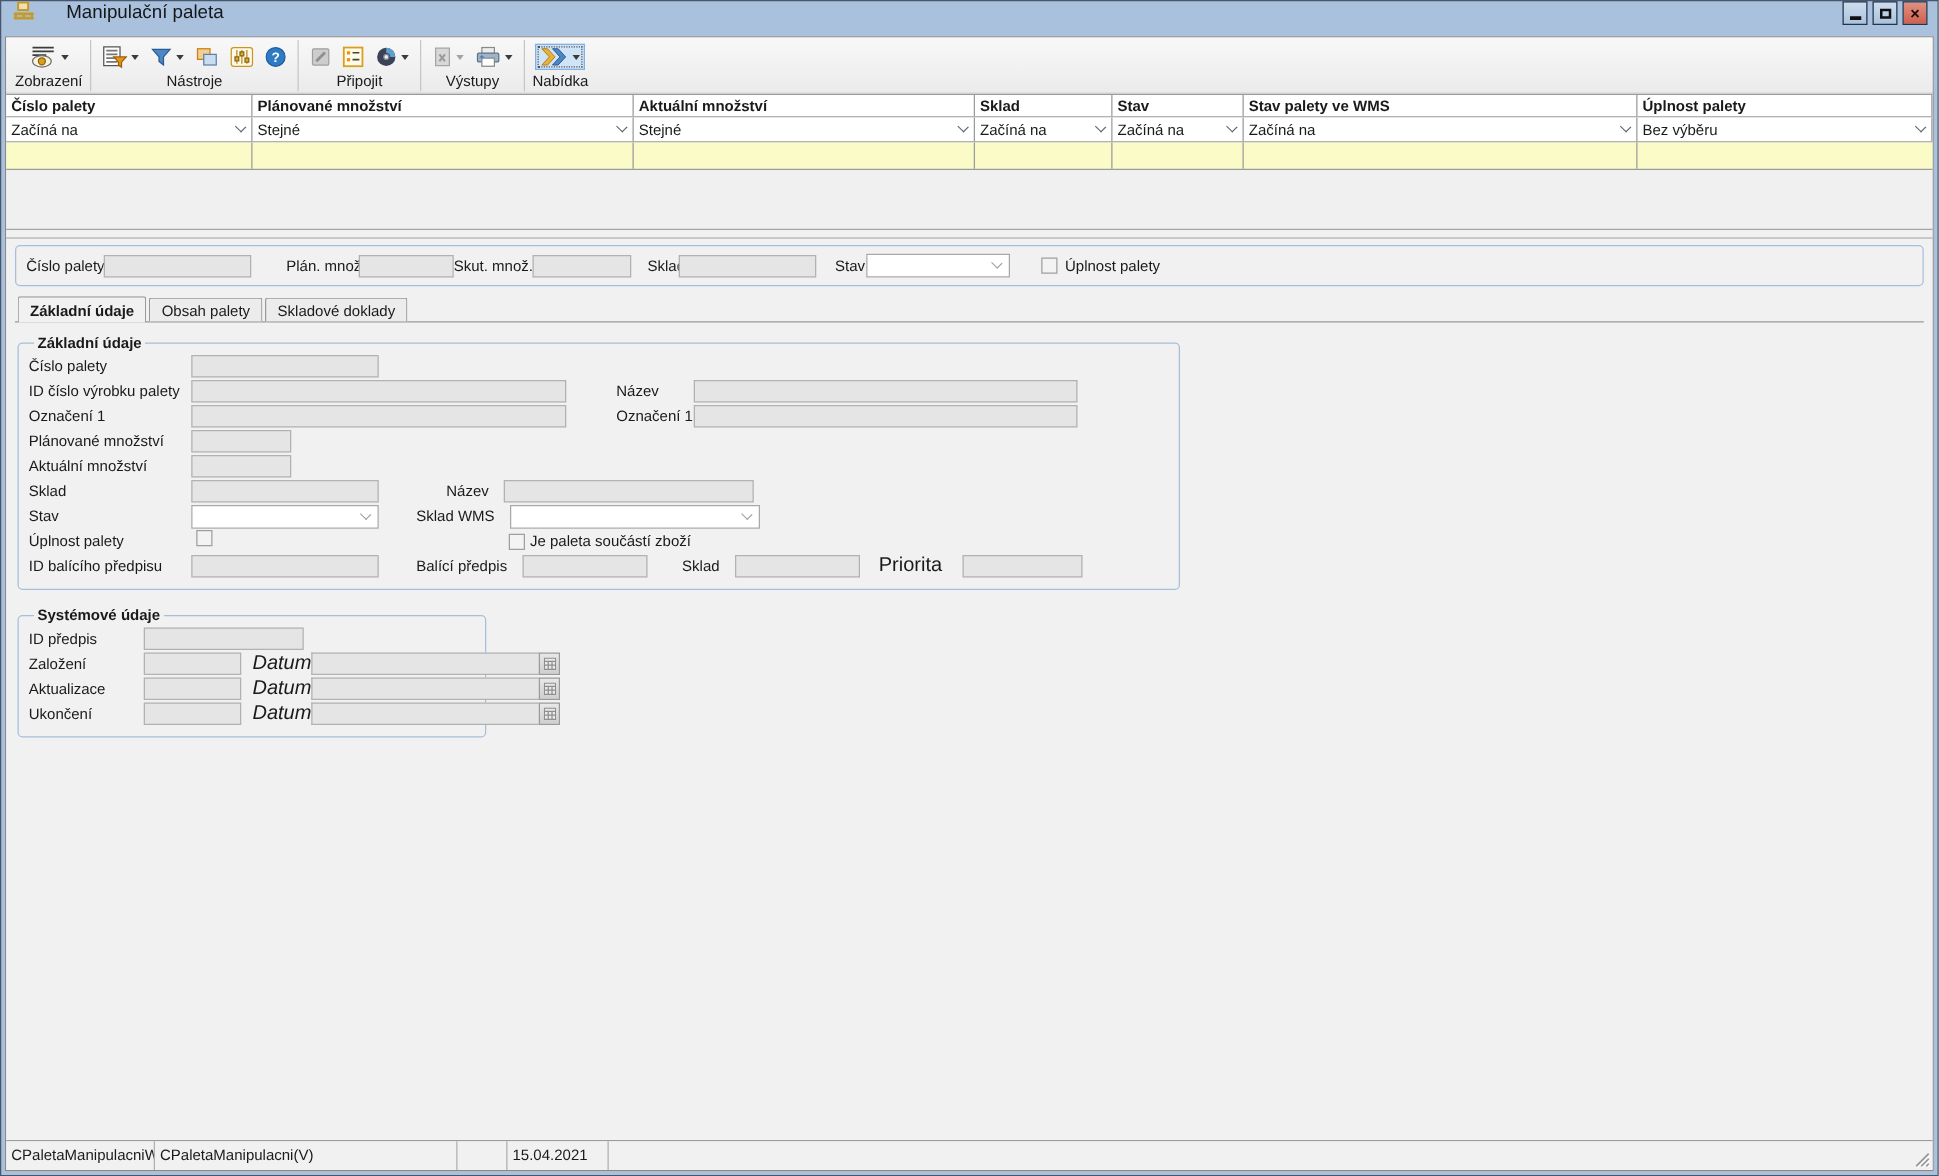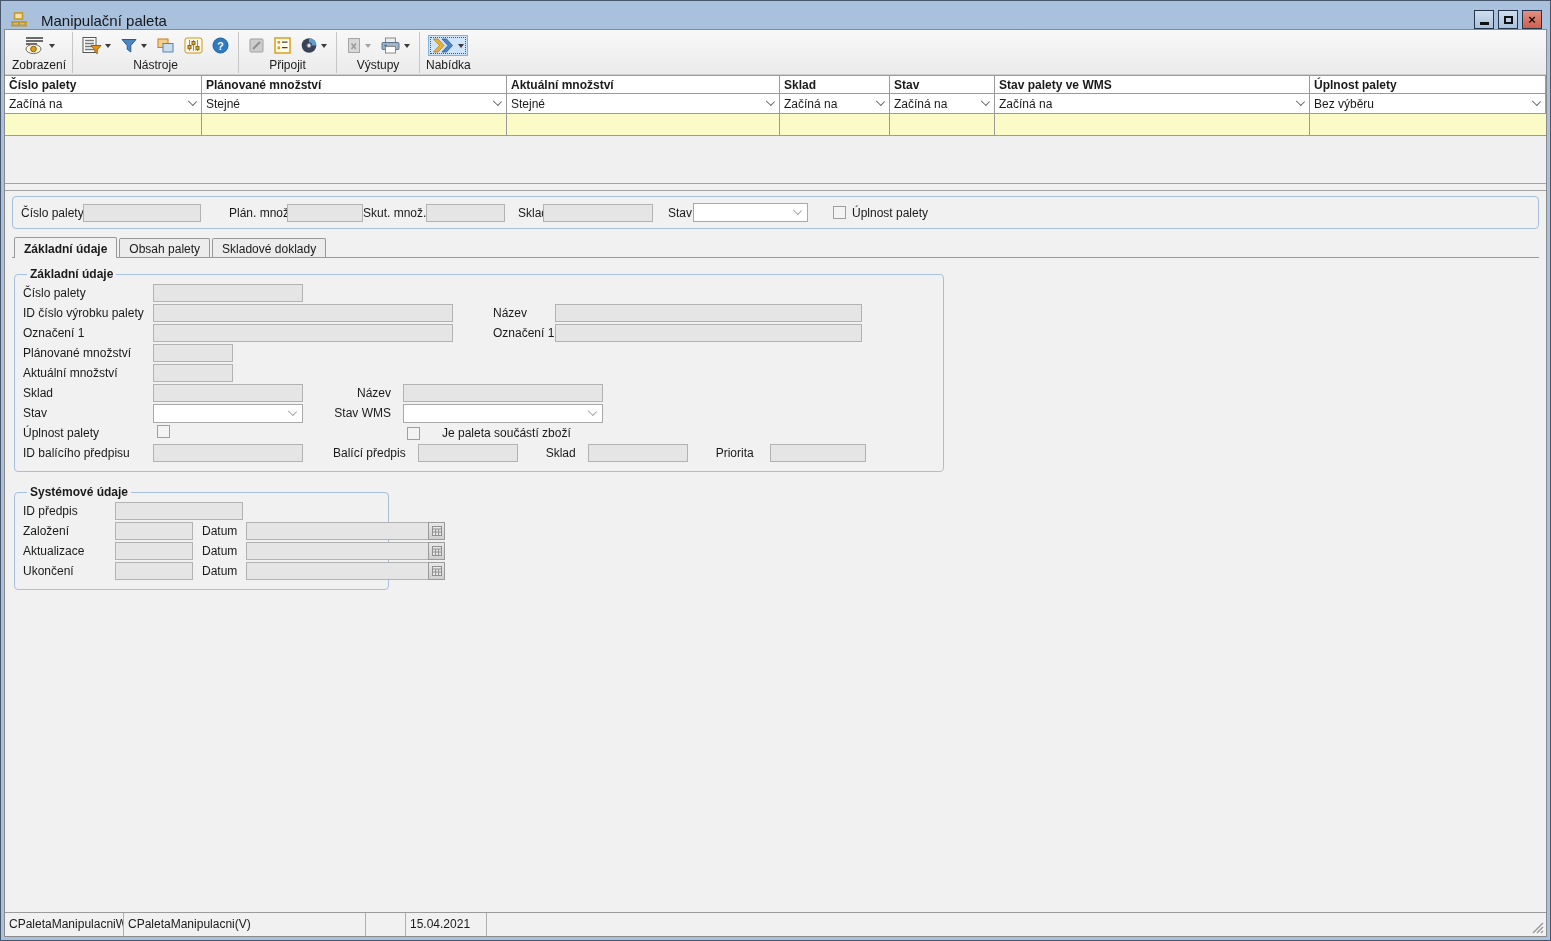--- a/index.html
+++ b/index.html
@@ -1,20 +1,20 @@
 <!DOCTYPE html>
 <html><head>
 <meta charset="utf-8">
 <style>
   * { box-sizing: border-box; }
   body { margin:0; background:#9a9a9a; font-family:"Liberation Sans",sans-serif; }
   .window { width:1551px; height:941px; border:1px solid #47566a; background:#a9c1dc;
             display:flex; flex-direction:column; padding:0 3px 3px; color:#1a1a1a; }
   
-  .titlebar { flex:0 0 28px; display:flex; align-items:flex-end; gap:12px; padding:0 5px; }
+  .titlebar { flex:0 0 28px; display:flex; align-items:flex-start; gap:24px; padding:0 5px; }
   .title { font-size:15px; color:#15171a; }
   .winbtns { margin-left:auto; display:flex; gap:4px; }
   .winbtn { width:20px; height:19px; border:1px solid #22354d; background:linear-gradient(#cfdded,#a9c2dd);
             display:flex; align-items:center; justify-content:center; cursor:default; }
   .winbtn.close { background:linear-gradient(#e09182,#d05f4e); }
   .glyph-min { width:9px; height:3px; background:#111; margin-top:7px; }
   .glyph-max { width:9px; height:8px; border:2px solid #111; }
   .glyph-close { font-size:13px; font-weight:bold; color:#1a0d0a; line-height:1; }
   
   .client { flex:1; min-height:0; border:1px solid #8a8a8a; background:#f1f1f1; display:flex; flex-direction:column; }
@@ -62,27 +62,27 @@
   .tabpanel { flex:1; border-top:1px solid #999; padding:9px 0 0 2px; min-height:0; }
   fieldset { border:1px solid #a7bfd9; border-radius:4px; margin:0; padding:2px 8px 8px; background:#f1f1f1; }
   legend { font-size:12px; font-weight:bold; padding:0 3px; margin-left:4px; }
   .fs-main { width:930px; }
   .fs-sys { width:375px; margin-top:13px; }
   .frow { display:flex; align-items:center; height:20px; }
   .flabel { flex:0 0 130px; font-size:12px; white-space:nowrap; }
   .flabel2 { flex:0 0 62px; margin-left:40px; font-size:12px; white-space:nowrap; }
   .flabel3 { flex:0 0 70px; margin-left:30px; font-size:12px; text-align:right; padding-right:12px; white-space:nowrap; }
   .flabelr { flex:0 0 70px; font-size:12px; text-align:right; padding-right:12px; white-space:nowrap; }
-  .flabelp { flex:0 0 82px; font-size:12px; text-align:right; padding-right:16px; white-space:nowrap; }
+  .flabelp { flex:0 0 82px; font-size:16px; text-align:right; padding-right:16px; white-space:nowrap; }
   .w150{width:150px} .w300{width:300px} .w307{width:307px} .w80{width:80px} .w200{width:200px}
   .w100{width:100px} .w96{width:96px} .w118{width:118px} .w76{width:76px} .w79{width:79px}
   .w110{width:110px} .w115{width:115px} .w128{width:128px} .w78{width:78px}
   .srow { display:flex; align-items:center; height:20px; }
   .slabel { flex:0 0 92px; font-size:12px; white-space:nowrap; }
-  .sdatum { flex:0 0 44px; margin-left:9px; font-size:12px; }
+  .sdatum { flex:0 0 44px; margin-left:9px; font-size:16px;font-style:italic; }
   .datefld { width:117px; height:18px; display:flex; }
   .dpart { flex:1; background:#e5e5e5; border:1px solid #b2b2b2; border-right:none; }
   .dtbtn { flex:0 0 17px; background:linear-gradient(#e8e8e8,#cfcfcf); border:1px solid #9a9a9a;
            display:flex; align-items:center; justify-content:center; padding:0; }
   
   .statusbar { flex:0 0 23px; display:flex; align-items:stretch; background:#f1f1f1; font-size:12px; }
   .scell { border-right:1px solid #afafaf; padding:4px 4px 0; white-space:nowrap; overflow:hidden; }
   .scell.last { flex:1; border-right:none; position:relative; }
   .grip { position:absolute; right:2px; bottom:2px; }
 </style>
@@ -347,30 +347,30 @@
             <span class="flabel">Sklad</span>
             <input class="fld w150" readonly="" value="" style="">
             <span class="flabel3">Název</span>
             <input class="fld w200" readonly="" value="" style="">
           </div>
           <div class="frow">
             <span class="flabel">Stav</span>
             <div class="combo w150">
                 <span class="chev lt"></span>
               </div>
-            <span class="flabel3">Stav WMS</span>
+            <span class="flabel3">Sklad WMS</span>
             <div class="combo w200">
                 <span class="chev lt"></span>
               </div>
           </div>
           <div class="frow">
             <span class="flabel">Úplnost palety</span>
             <div style="width:150px"><span class="cb" style="margin-left:4px"></span></div>
             <span class="cb" style="margin-left:104px"></span>
-            <span class="qlabel" style="margin-left:22px">Je paleta součástí zboží</span>
+            <span class="qlabel" style="margin-left:4px">Je paleta součástí zboží</span>
           </div>
           <div class="frow">
             <span class="flabel">ID balícího předpisu</span>
             <input class="fld w150" readonly="" value="" style="">
             <span class="flabel3">Balící předpis</span>
             <input class="fld w100" readonly="" value="" style="">
             <span class="flabelr">Sklad</span>
             <input class="fld w100" readonly="" value="" style="">
             <span class="flabelp">Priorita</span>
             <input class="fld w96" readonly="" value="" style="">

